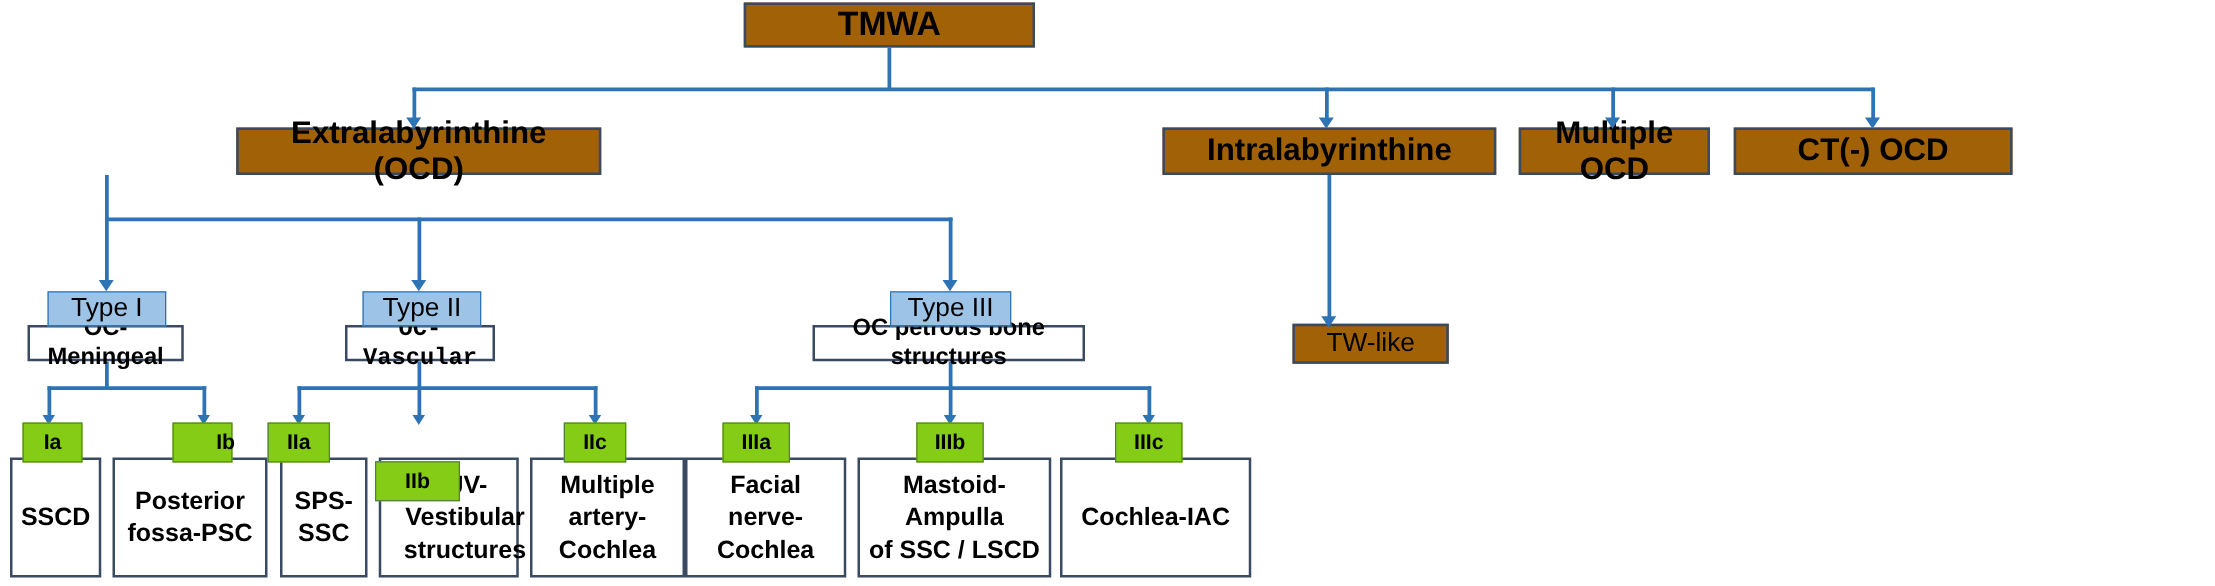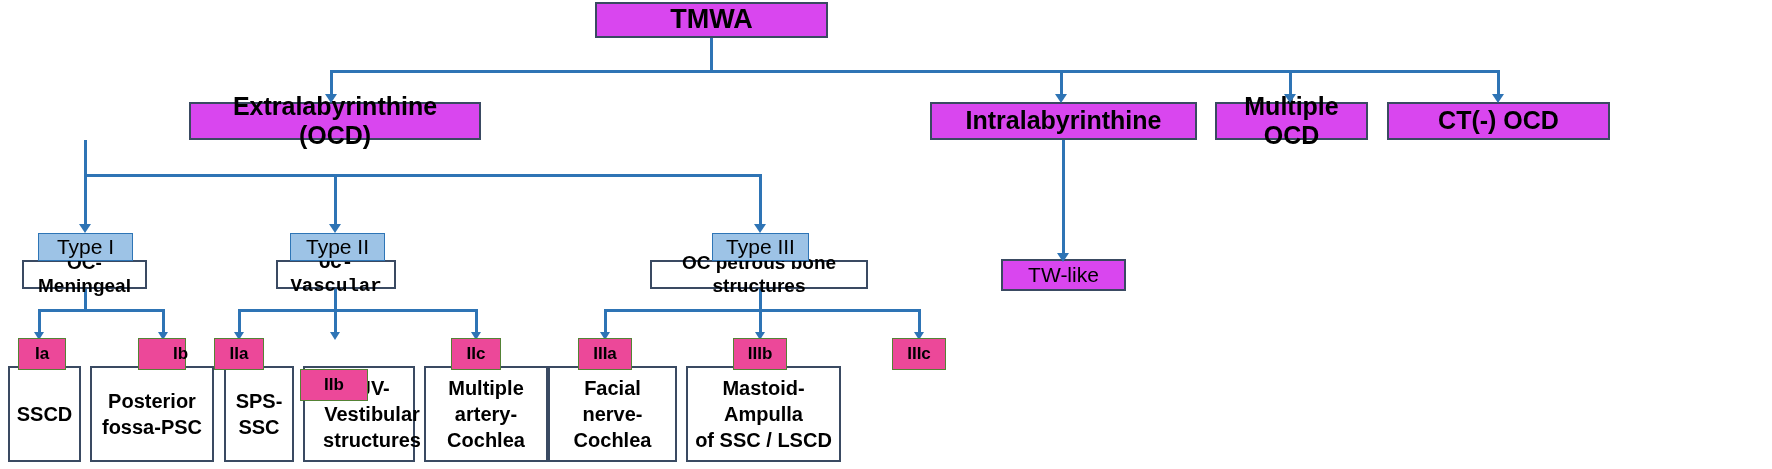--- a/index.html
+++ b/index.html
@@ -19,58 +19,59 @@
     position:absolute;
     box-sizing:border-box;
     display:flex;
     align-items:center;
     justify-content:center;
     text-align:center;
     line-height:1.18;
     color:#000000;
     font-weight:bold;
     border:2px solid #3a4a62;
-    background:#d946ef;
+    background:#a16207;
     padding:1px 4px;
   }
   .node.l1{ font-size:27px; }
   .node.l2{ font-size:25px; }
   .node.type{
     background:#9dc3e6;
     border:1px solid #2e75b6;
     font-weight:normal;
     font-size:21px;
     z-index:4;
   }
   .node.oc{
     font-size:19px;
     font-weight:bold;
     border:2px solid #3a4a62;
     background:#ffffff;
     z-index:3;
   }
   .node.green{
-    background:#ec4899;
+    background:#84cc16;
     border:1px solid #548235;
     font-size:17px;
     font-weight:bold;
     z-index:4;
   }
   .node.leaf{
     font-size:20px;
     font-weight:bold;
     border:2px solid #3a4a62;
     background:#ffffff;
     z-index:3;
     line-height:1.30;
   }
   .node.plain{
     font-size:21px;
     font-weight:normal;
     border:2px solid #3a4a62;
+    margin-left:33px;
   }
   
   .ln{
     position:absolute;
     background:#2e74b5;
     z-index:1;
   }
   .ln.v{ width:3px; }
   .ln.h{ height:3px; }
   .arrow{
@@ -258,14 +259,19 @@
     </span>
   </div>
 
   <div class="node leaf" style="left:686px;top:366px;width:155px;height:96px;">
     <span>
       <span>Mastoid-Ampulla</span><br>
       <span>of SSC / LSCD</span>
     </span>
   </div>
 
+  <div class="node leaf" style="left:848px;top:366px;width:153px;height:96px;">
+    <span>
+      <span>Cochlea-IAC</span>
+    </span>
+  </div>
 
 </div>
 
 </body></html>

